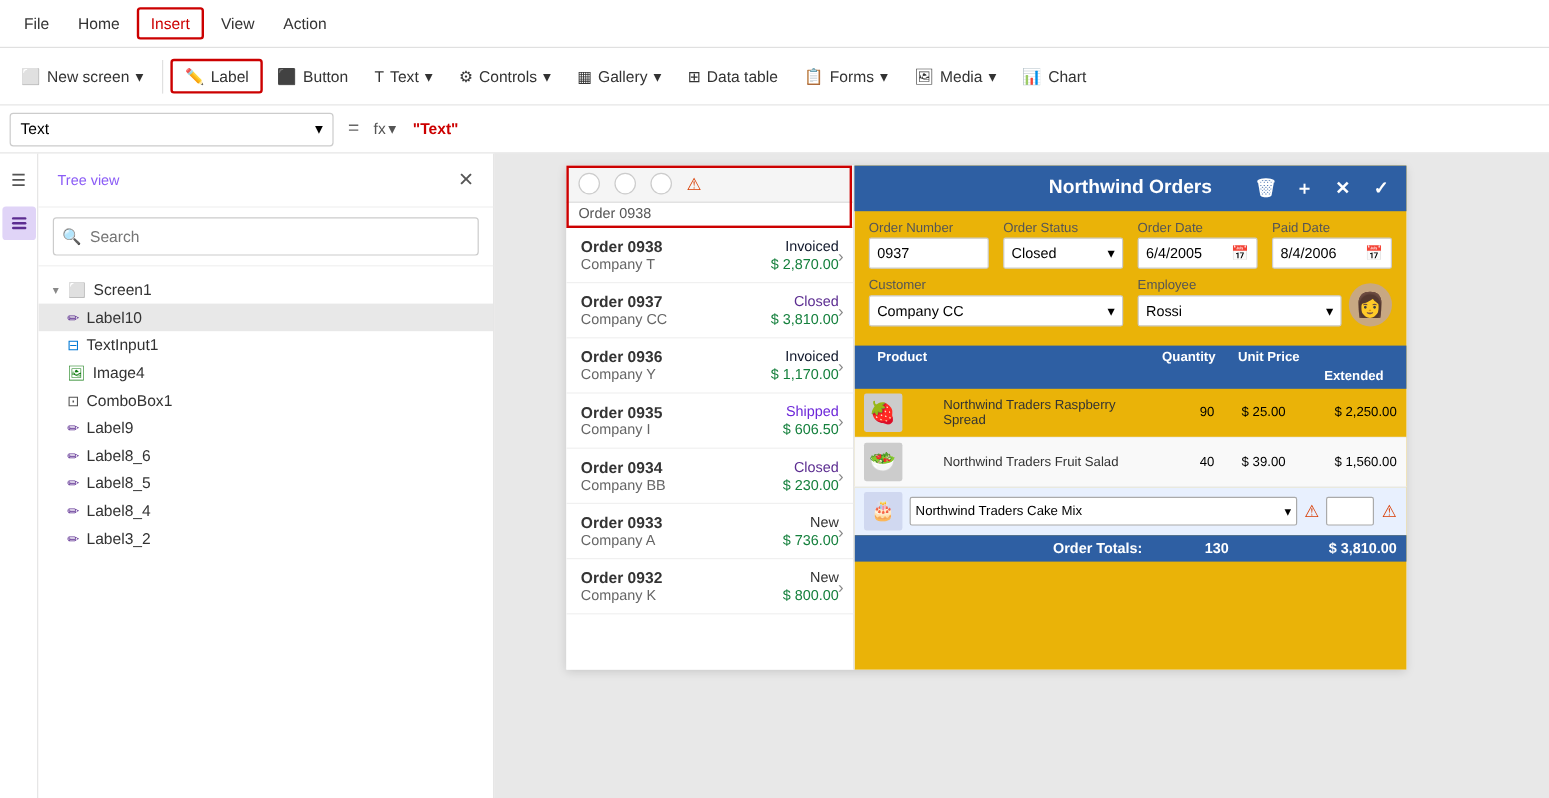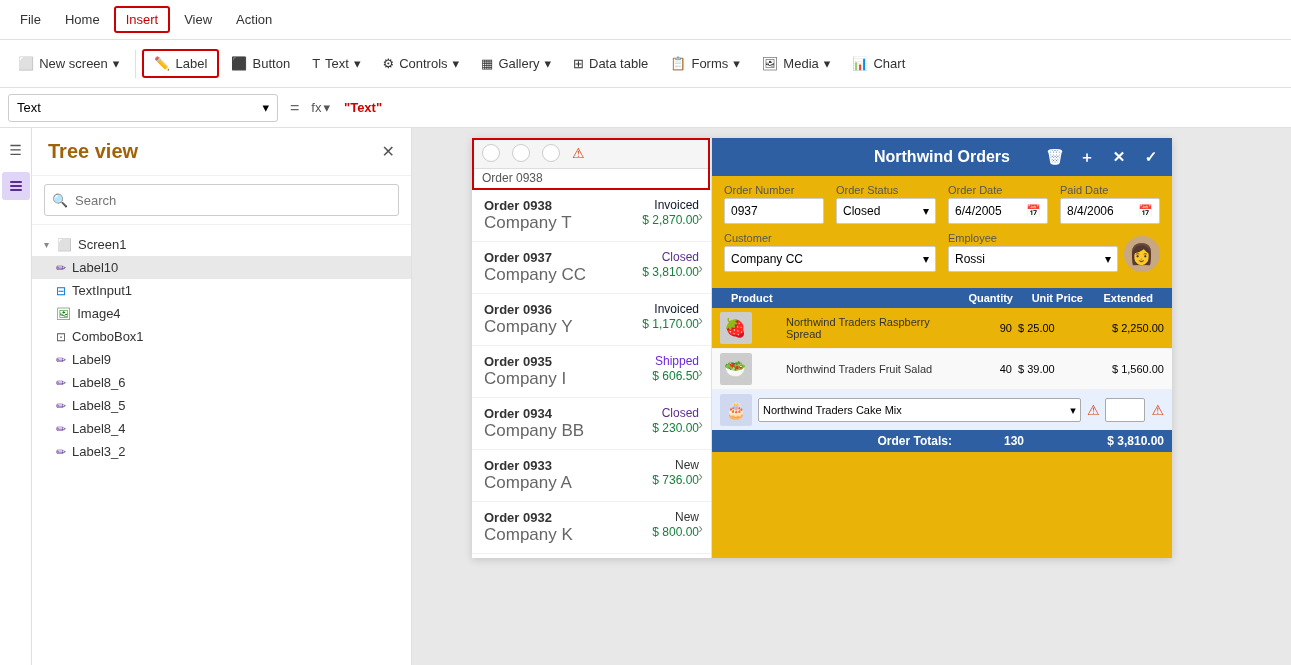--- a/index.html
+++ b/index.html
@@ -124,21 +124,21 @@
       display: flex;
       flex-direction: column;
     }
     .tree-header {
       display: flex;
       align-items: center;
       justify-content: space-between;
       padding: 12px 16px;
       border-bottom: 1px solid #f0f0f0;
     }
-    .tree-title { font-size: 20px; font-weight: 700; color: #a16207; }
+    .tree-title { font-size: 12px; font-weight: 400; color: #8b5cf6; }
     .tree-close { cursor: pointer; font-size: 16px; color: #555; }
     .tree-search {
       padding: 8px 12px;
       border-bottom: 1px solid #f0f0f0;
     }
     .tree-search-input {
       width: 100%;
       height: 32px;
       border: 1px solid #ccc;
       border-radius: 3px;
@@ -211,21 +211,21 @@
       z-index: 10;
       pointer-events: none;
     }
     .order-item {
       padding: 8px 12px;
       border-bottom: 1px solid #f0f0f0;
       cursor: pointer;
       position: relative;
     }
     .order-num { font-size: 13px; font-weight: 600; color: #333; }
-    .order-company { font-size: 17px; color: #666; }
+    .order-company { font-size: 12px; color: #666; }
     .order-status { font-size: 12px; }
     .order-amount { font-size: 12px; color: #15803d; }
     .order-row { display: flex; justify-content: space-between; }
     .status-invoiced { color: #0f172a; }
     .status-closed { color: #5c2d91; }
     .status-shipped { color: #6d28d9; }
     .status-new { color: #333; }
     .order-nav { position: absolute; right: 8px; top: 50%; transform: translateY(-50%); color: #888; font-size: 14px; }
 
     
@@ -303,27 +303,27 @@
       background: #2e5fa3;
       color: #fff;
       display: flex;
       padding: 4px 19px;
       font-size: 11px;
       font-weight: 600;
     }
     .prod-col-name { flex: 1; }
     .prod-col-qty { width: 60px; text-align: right; }
     .prod-col-price { width: 70px; text-align: right; }
-    .prod-col-ext { width: 70px; text-align: right; }
+    .prod-col-ext { width: 70px; text-align: right; margin-top: 16px; }
     .product-row { display: flex; align-items: center; padding: 4px 8px; border-bottom: 1px solid #f0f0f0; gap: 6px; }
     .product-row.alt { background: #f9f9f9; }
     .prod-thumb { width: 32px; height: 32px; border-radius: 2px; background: #ccc; display: flex; align-items: center; justify-content: center; font-size: 18px; }
     .prod-name { flex: 1; font-size: 11px; color: #333; padding-left: 28px; }
     .prod-qty { width: 60px; text-align: right; font-size: 11px; }
-    .prod-price { width: 70px; text-align: left; font-size: 11px; }
+    .prod-price { width: 70px; text-align: center; font-size: 11px; }
     .prod-ext { width: 70px; text-align: right; font-size: 11px; }
 
     
     .edit-row { display: flex; align-items: center; padding: 4px 8px; background: #e8f0fe; gap: 6px; }
     .edit-thumb { width: 32px; height: 32px; background: #d0d8f0; border-radius: 2px; display: flex; align-items: center; justify-content: center; font-size: 16px; }
     .edit-dropdown {
       flex: 1;
       height: 24px;
       border: 1px solid #aaa;
       border-radius: 2px;

